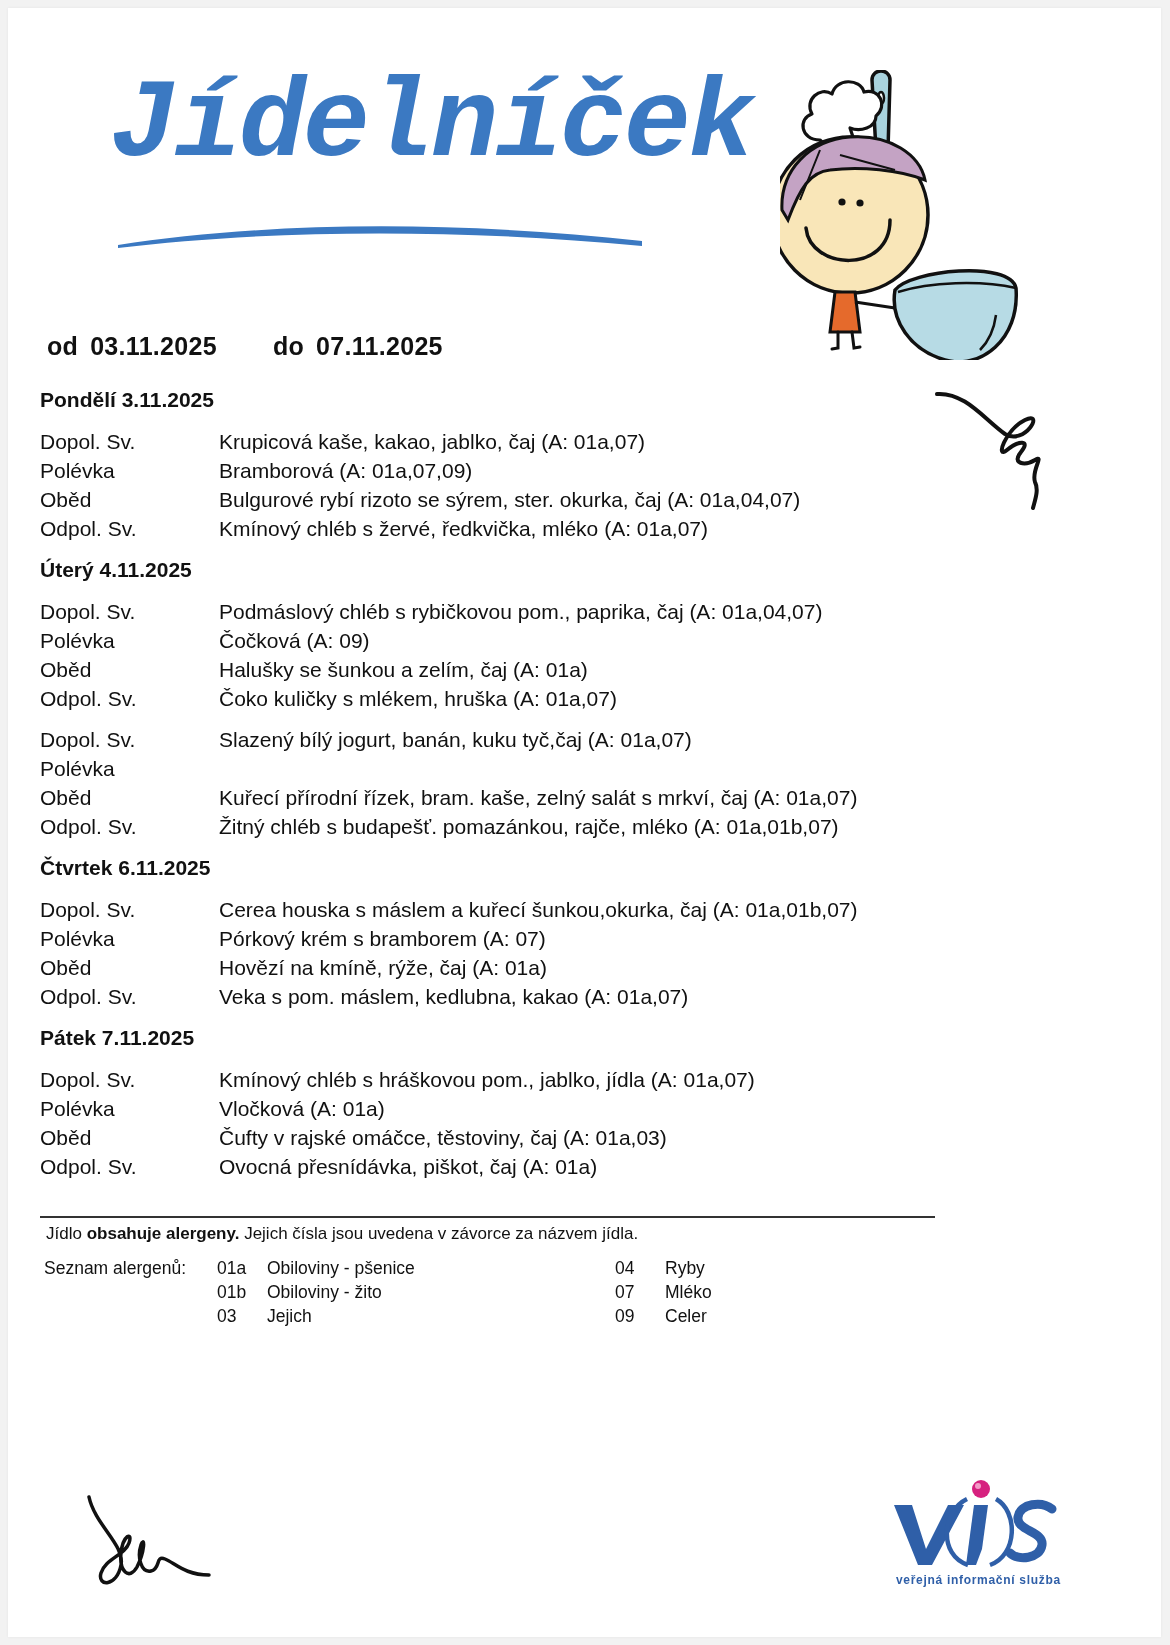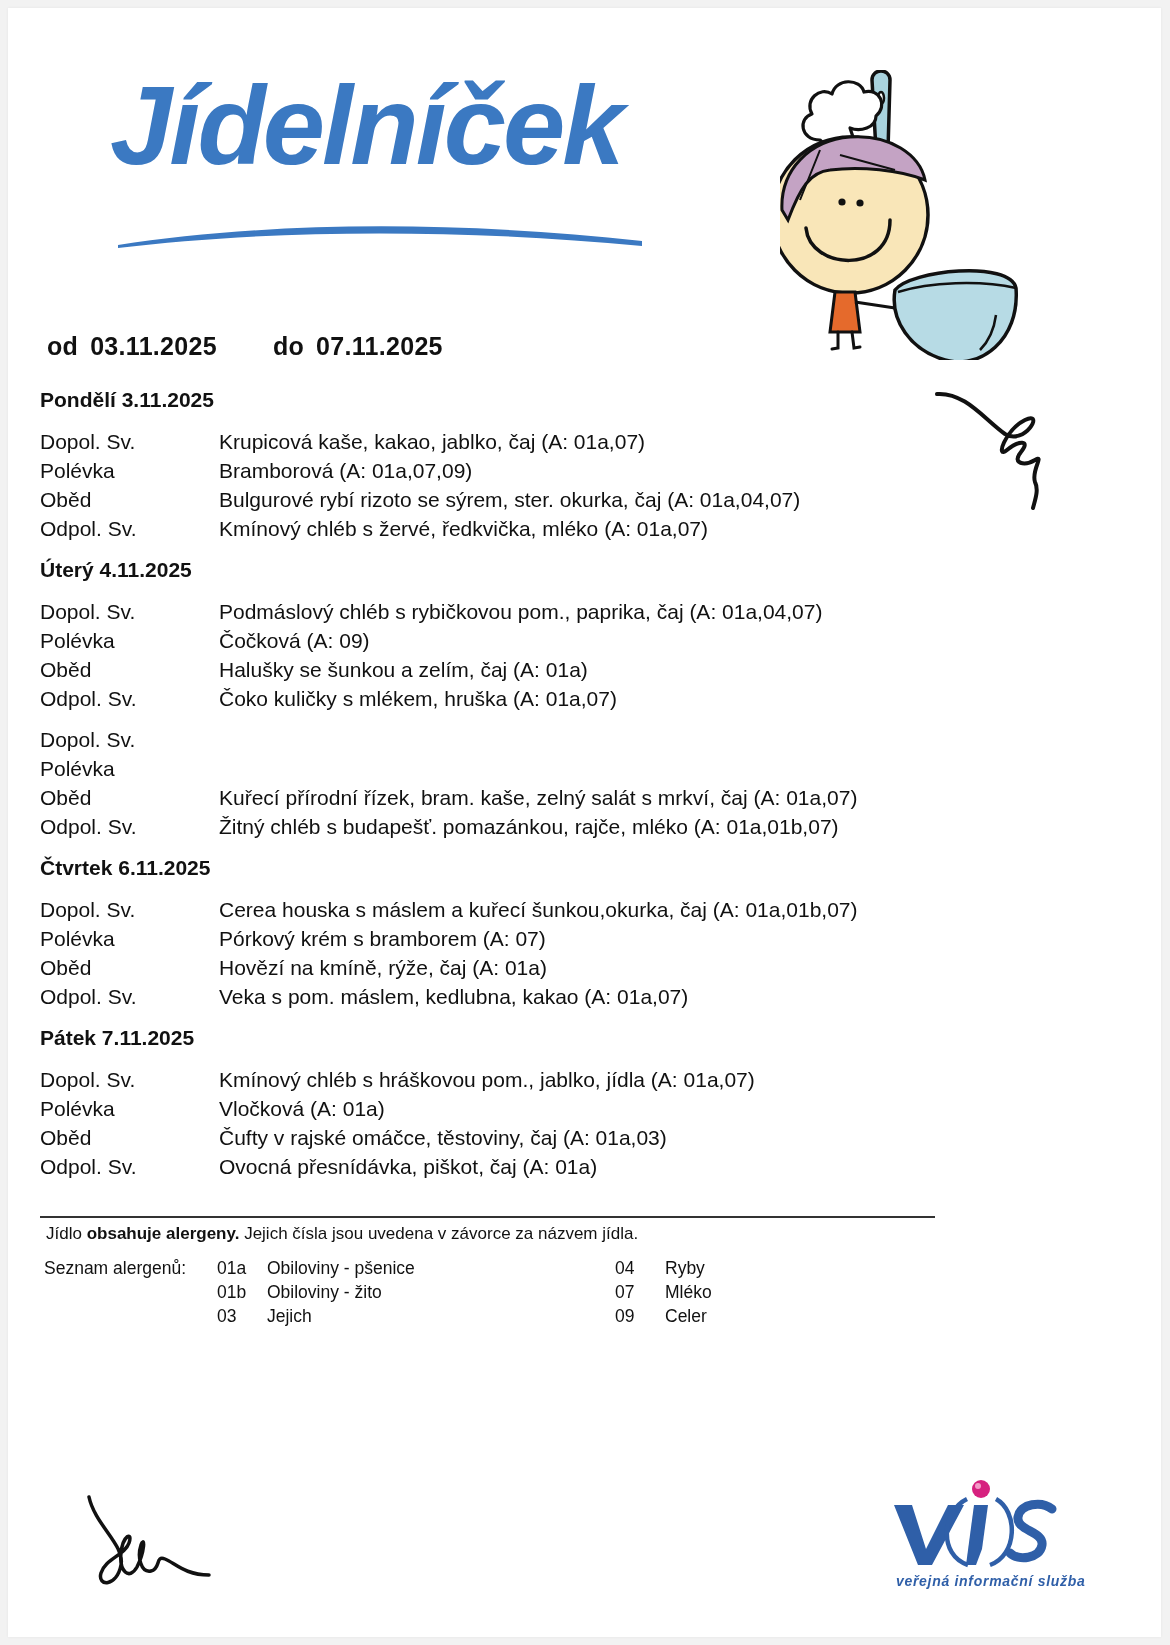--- a/index.html
+++ b/index.html
@@ -13,21 +13,21 @@
   }
   .sheet {
     position: absolute; left: 8px; top: 8px;
     width: 1153px; height: 1629px;
     background: #ffffff;
     box-shadow: 0 0 3px rgba(0,0,0,0.06);
   }
   .title-logo { position: absolute; left: 100px; top: 70px; width: 580px; height: 200px; }
   .title-text {
     position: absolute; left: 10px; top: 0px;
-    font-family: Liberation Sans, sans-serif;
+    font-family: Liberation Mono, monospace;
     font-size: 112px; font-weight: bold; font-style: italic;
     color: #3b79c2; letter-spacing: -3px;
     line-height: 1;
   }
   .title-swoosh { position: absolute; left: 10px; top: 145px; }
 
   .chef { position: absolute; left: 780px; top: 70px; }
   .flourish-top { position: absolute; left: 935px; top: 390px; }
 
   .range {
@@ -60,23 +60,22 @@
   .allergen-note b { font-weight: bold; }
   .allergen-list { position: absolute; left: 44px; top: 1258px; font-size: 17.5px; }
   .allergen-list .head { position: absolute; left: 0; top: 0; white-space: nowrap; }
   .allergen-item { position: absolute; white-space: nowrap; height: 24px; line-height: 24px; }
   .allergen-item .code { display: inline-block; width: 50px; }
 
   .sig-bottom { position: absolute; left: 85px; top: 1495px; }
   .vis-logo { position: absolute; left: 892px; top: 1475px; width: 170px; height: 120px; }
   .vis-tag {
     position: absolute; left: 4px; top: 98px;
-    font-size: 14px; font-weight: bold; color: #2f5fa8; letter-spacing: 0.7px;
+    font-size: 12px; font-weight: bold; color: #2f5fa8; letter-spacing: 0.7px;
     white-space: nowrap;
-    font-style: italic;
   }
 </style>
 </head>
 <body>
 
 <div class="sheet"></div>
 
 <div class="title-logo">
   <div class="title-text">Jídelníček</div>
   <svg class="title-swoosh" width="540" height="40" viewBox="0 0 540 40">
@@ -158,20 +157,21 @@
       </div>
     <div class="meal-row">
         <span class="meal-label">Odpol. Sv.</span>
         <span class="meal-text">Čoko kuličky s mlékem, hruška  (A: 01a,07)</span>
       </div>
   </div>
 
   <div class="day">
     <div class="meal-row">
         <span class="meal-label">Dopol. Sv.</span>
+        <span class="meal-text">Slazený bílý jogurt, banán, kuku tyč,čaj  (A: 01a,07)</span>
       </div>
     <div class="meal-row">
         <span class="meal-label">Polévka</span>
       </div>
     <div class="meal-row">
         <span class="meal-label">Oběd</span>
         <span class="meal-text">Kuřecí přírodní řízek, bram. kaše, zelný salát s mrkví, čaj  (A: 01a,07)</span>
       </div>
     <div class="meal-row">
         <span class="meal-label">Odpol. Sv.</span>

